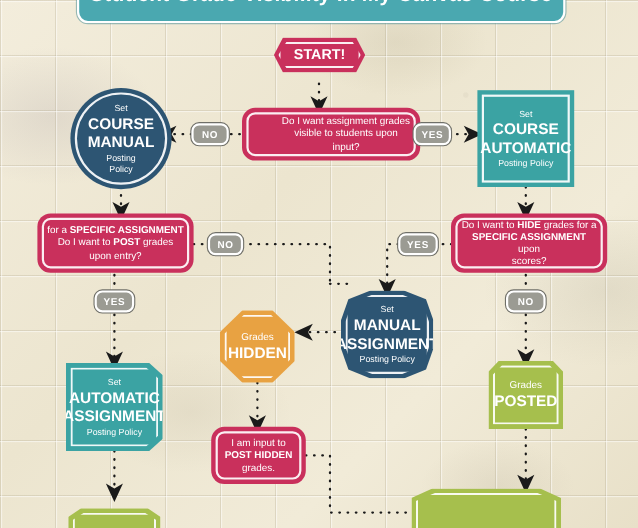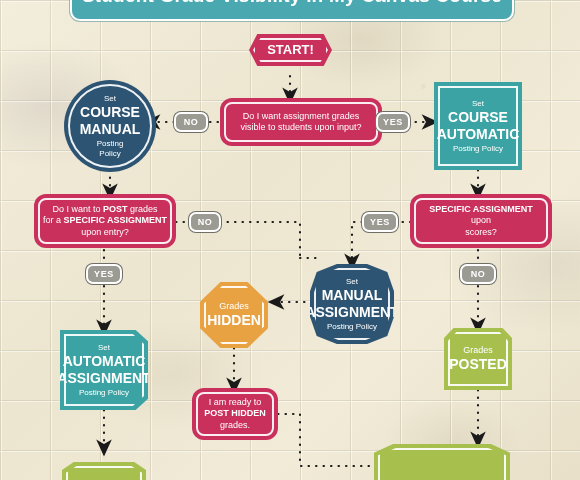--- a/index.html
+++ b/index.html
@@ -157,21 +157,21 @@
     </g>
   </svg>
 
   <div class="banner">Student Grade Visibility in My Canvas Course</div>
 
   <div class="node hexagon c-crimson" style="left:249px;top:34px;width:83px;height:32px;">
     <div class="ring hexagon"></div>
     <div class="inner" style="font-size:13px;font-weight:bold;">START!</div>
   </div>
 
-  <div class="node rounded c-crimson" style="left:220px;top:98px;width:162px;height:48px;">
+  <div class="node rounded c-crimson" style="left:220px;top:98px;width:162px;height:48px;padding-left:27px;">
     <div class="ring rounded"></div>
     <div class="inner lbl-mid">
       <div>Do I want assignment grades</div>
       <div>visible to students upon input?</div>
     </div>
   </div>
 
   <div class="pill" style="left:174px;top:112px;width:34px;height:20px;">NO</div>
 
   <div class="pill" style="left:376px;top:112px;width:34px;height:20px;">YES</div>
@@ -194,32 +194,35 @@
       <div class="lbl-big" style="font-weight:bold;">COURSE</div>
       <div class="lbl-big" style="font-weight:bold;">AUTOMATIC</div>
       <div class="lbl-small">Posting Policy</div>
     </div>
   </div>
 
   <div class="node rounded c-crimson" style="left:34px;top:194px;width:142px;height:54px;">
     <div class="ring rounded"></div>
     <div class="inner lbl-mid">
       <div>
+        <span>for a </span><b>SPECIFIC ASSIGNMENT</b>
+      </div>
+      <div>
         <span>Do I want to </span><b>POST</b><span> grades</span>
       </div>
-      <div>
-        <span>for a </span><b>SPECIFIC ASSIGNMENT</b>
-      </div>
       <div>upon entry?</div>
     </div>
   </div>
 
   <div class="node rounded c-crimson" style="left:410px;top:194px;width:142px;height:54px;">
     <div class="ring rounded"></div>
     <div class="inner lbl-mid">
+      <div>
+        <span>Do I want to </span><b>HIDE</b><span> grades for a</span>
+      </div>
       <div>
         <b>SPECIFIC ASSIGNMENT</b><span> upon</span>
       </div>
       <div>scores?</div>
     </div>
   </div>
 
   <div class="pill" style="left:189px;top:212px;width:32px;height:20px;">NO</div>
 
   <div class="pill" style="left:362px;top:212px;width:36px;height:20px;">YES</div>
@@ -260,21 +263,21 @@
       <div class="lbl-small">Set</div>
       <div class="lbl-big" style="font-weight:bold;">AUTOMATIC</div>
       <div class="lbl-big" style="font-weight:bold;">ASSIGNMENT</div>
       <div class="lbl-small">Posting Policy</div>
     </div>
   </div>
 
   <div class="node rounded c-crimson" style="left:192px;top:388px;width:86px;height:52px;">
     <div class="ring rounded"></div>
     <div class="inner lbl-mid">
-      <div>I am ready to</div>
+      <div>I am input to</div>
       <div style="font-weight:bold;">POST HIDDEN</div>
       <div>grades.</div>
     </div>
   </div>
 
   <div class="node cuttop c-green" style="left:62px;top:462px;width:84px;height:50px;">
     <div class="ring cuttop"></div>
   </div>
 
   <div class="node cuttop c-green" style="left:374px;top:444px;width:136px;height:54px;align-items:flex-start;">

